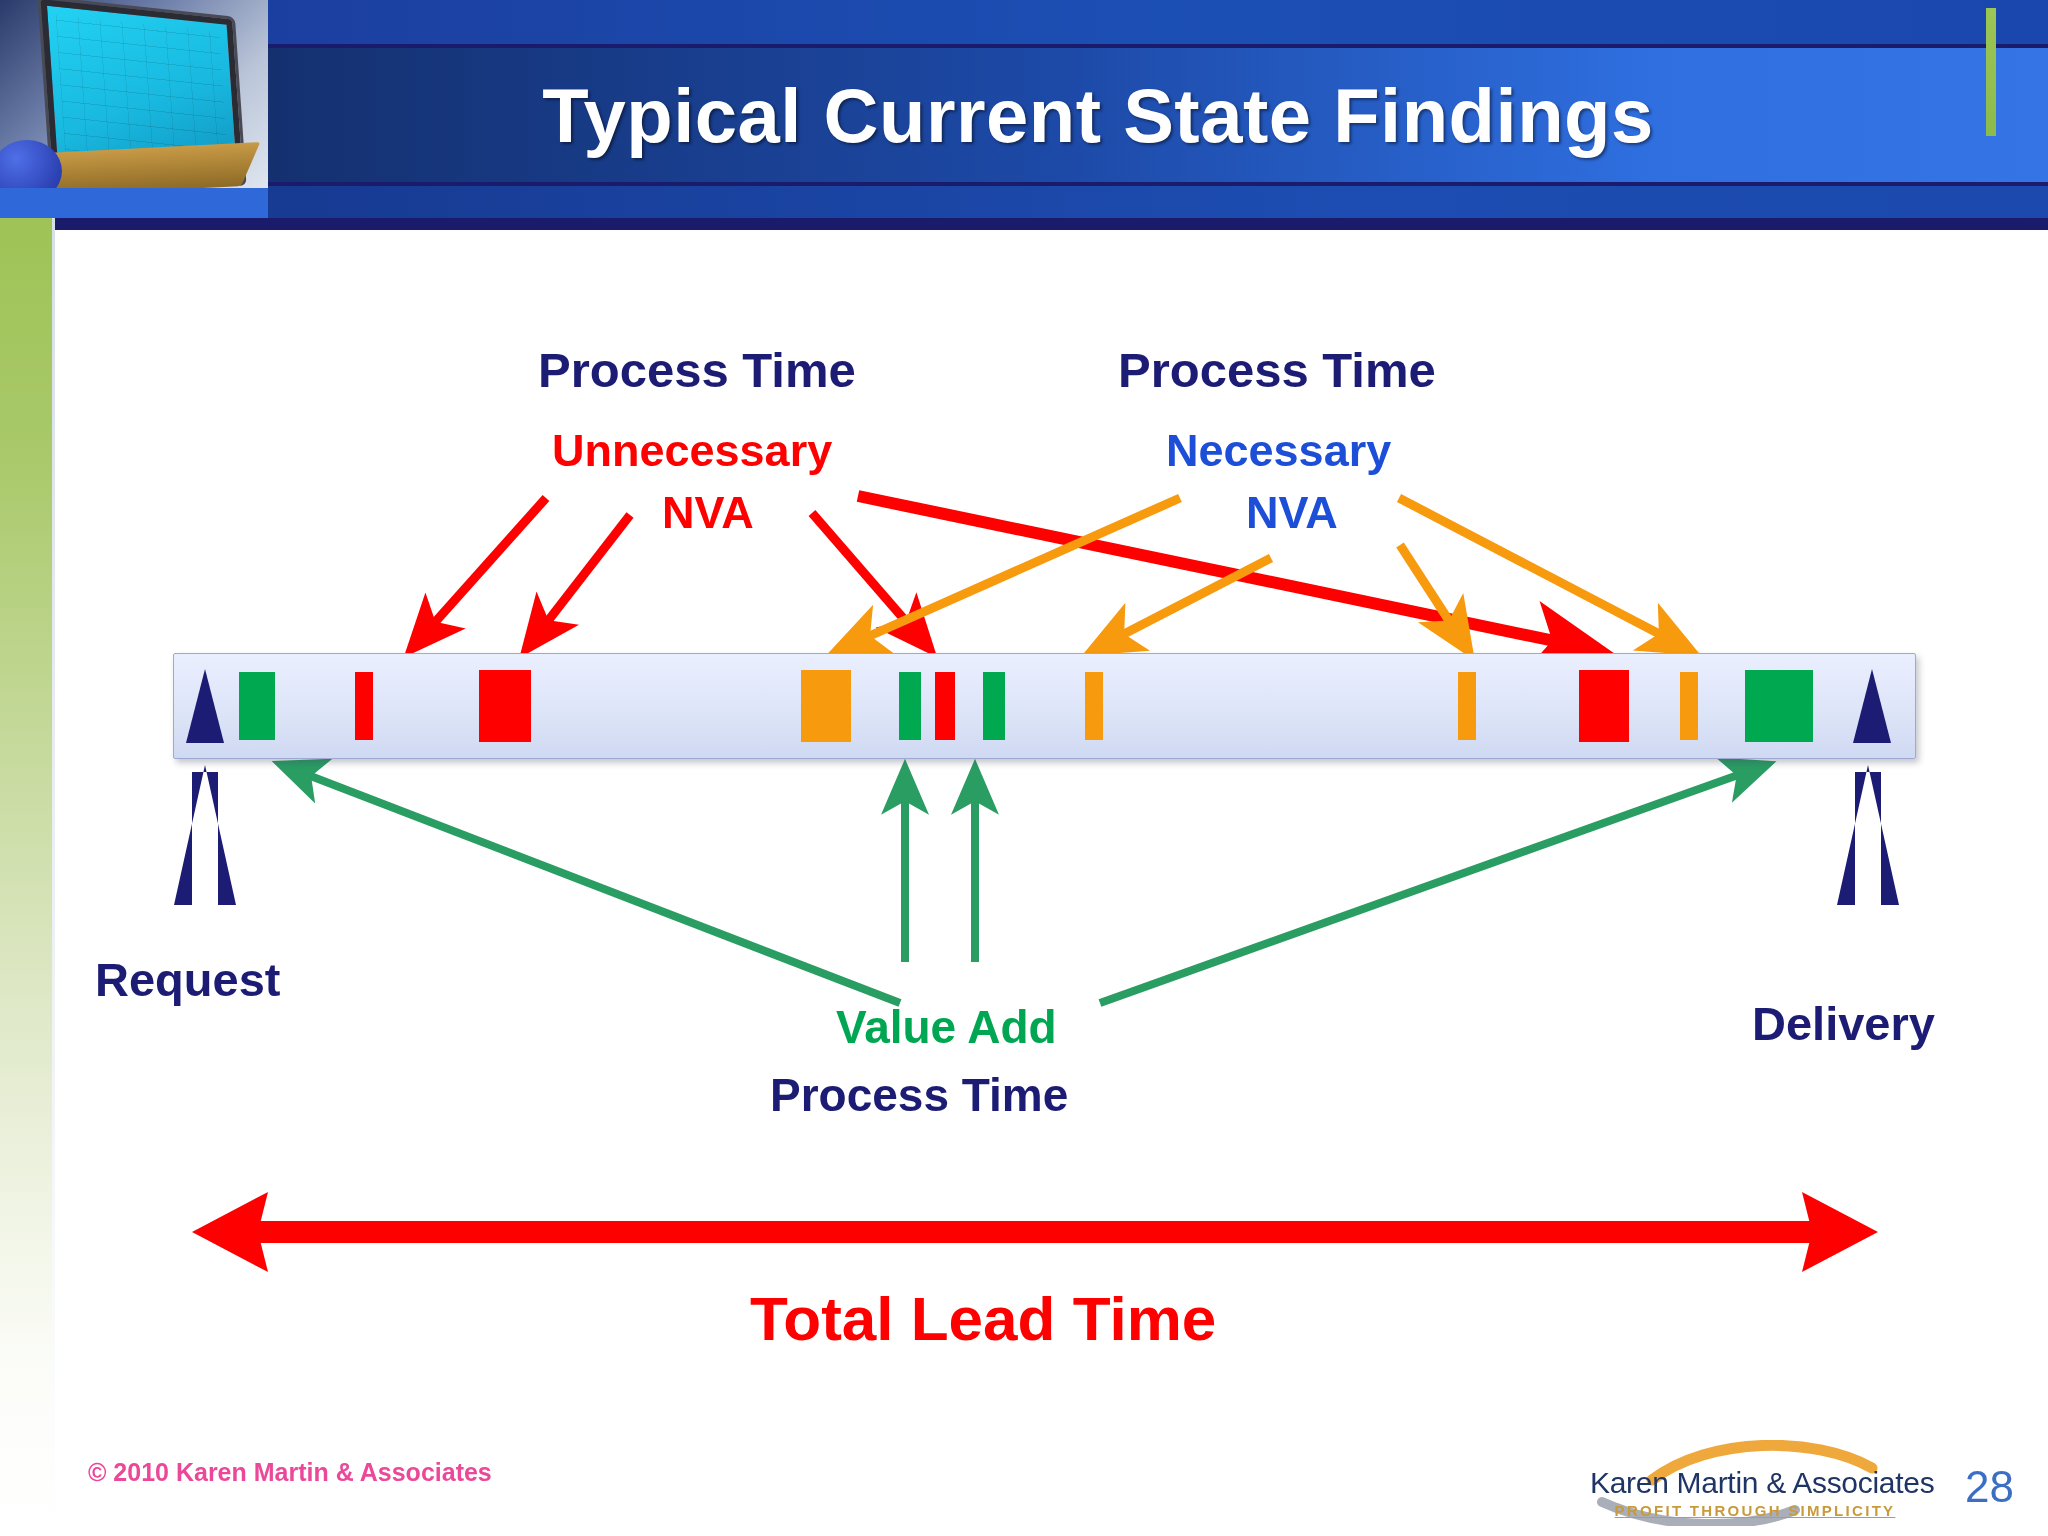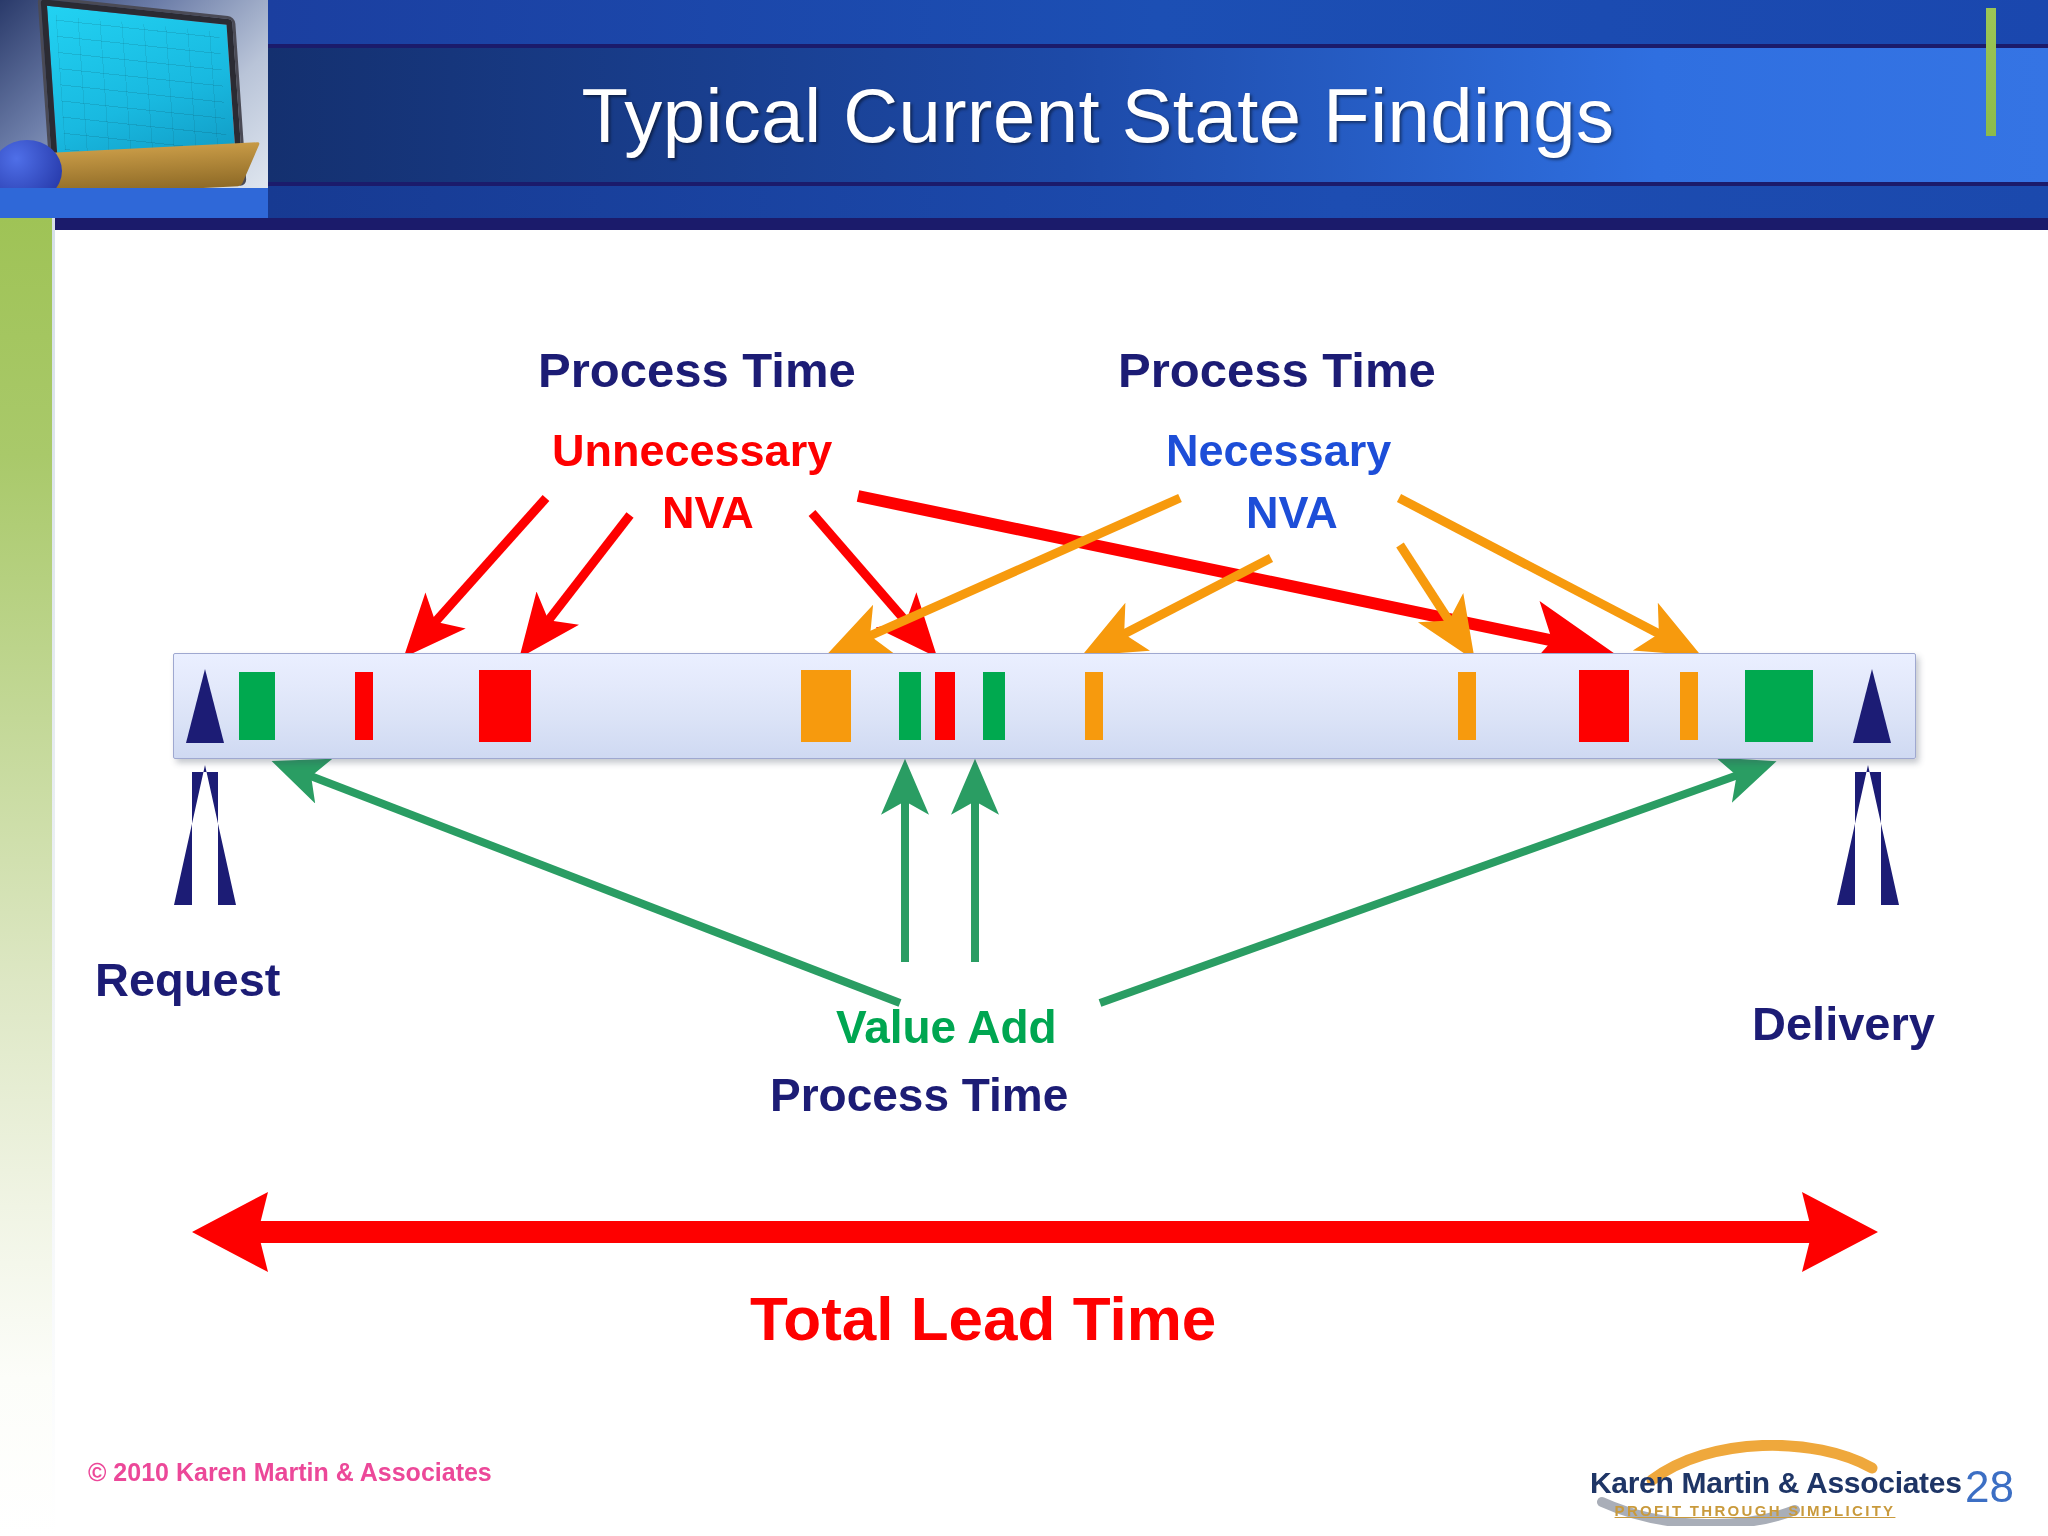--- a/index.html
+++ b/index.html
@@ -15,21 +15,21 @@
   
   .hdr-navy{position:absolute;left:0;top:0;width:2048px;height:230px;background:#1b1b6b;}
   .hdr-band-top{position:absolute;left:268px;top:0;width:1780px;height:44px;
     background:linear-gradient(90deg,#1b3fa0 0%,#1c4fb4 50%,#1a47ae 100%);}
   .hdr-band-mid{position:absolute;left:268px;top:48px;width:1780px;height:134px;
     background:linear-gradient(90deg,#14306f 0%,#1d4aa8 45%,#2f6fe0 78%,#3574e4 100%);}
   .hdr-band-bot{position:absolute;left:268px;top:186px;width:1780px;height:32px;
     background:linear-gradient(90deg,#173a92 0%,#1d4db2 60%,#1b49ad 100%);}
   .hdr-title{position:absolute;left:268px;top:48px;width:1660px;height:134px;
     display:flex;align-items:center;justify-content:center;
-    color:#ffffff;font-size:76px;font-weight:normal;letter-spacing:.5px;
+    color:#ffffff;font-size:76px;font-weight:bold;letter-spacing:.5px;
     text-shadow:2px 2px 3px rgba(0,0,0,.45);white-space:nowrap;}
   .hdr-green-tick{position:absolute;left:1986px;top:8px;width:10px;height:128px;
     background:linear-gradient(180deg,#9cc655,#8cbb4b);}
 
   
   .photo{position:absolute;left:0;top:0;width:268px;height:188px;overflow:hidden;
     background:linear-gradient(135deg,#2a3a6a 0%,#6c7da8 35%,#b9c4d8 70%,#dfe6ef 100%);}
   .photo .scr{position:absolute;left:46px;top:10px;width:180px;height:150px;
     background:linear-gradient(155deg,#22d2f2 0%,#19b9e0 55%,#0f93bd 100%);
     transform:skewY(10deg) rotate(-4deg);border:6px solid #2b2b33;border-radius:4px;
@@ -77,21 +77,21 @@
   .t-va{font-size:46px;}
   .t-tlt{font-size:62px;}
 
   
   .copyright{position:absolute;left:88px;top:1458px;font-size:25px;color:#ec4899;
     font-weight:bold;white-space:nowrap;}
   .pagenum{position:absolute;left:1965px;top:1462px;font-size:44px;color:#3c6fc4;
     font-weight:normal;}
   .logo{position:absolute;left:1590px;top:1440px;width:330px;height:86px;}
   .logo-name{position:absolute;left:0;top:26px;width:330px;text-align:left;
-    font-size:30px;font-weight:bold;color:#1e3566;white-space:nowrap;letter-spacing:-.3px;}
+    font-size:30px;font-weight:normal;color:#1e3566;white-space:nowrap;letter-spacing:-.3px;}
   .logo-tag{position:absolute;left:0;top:62px;width:330px;text-align:center;
     font-size:15px;font-weight:bold;color:#c99a3c;letter-spacing:2.3px;white-space:nowrap;text-decoration:underline;}
 </style>
 </head>
 <body>
 
 <div id="slide">
 
   <div class="hdr-navy"></div>
   <div class="hdr-band-top"></div>

